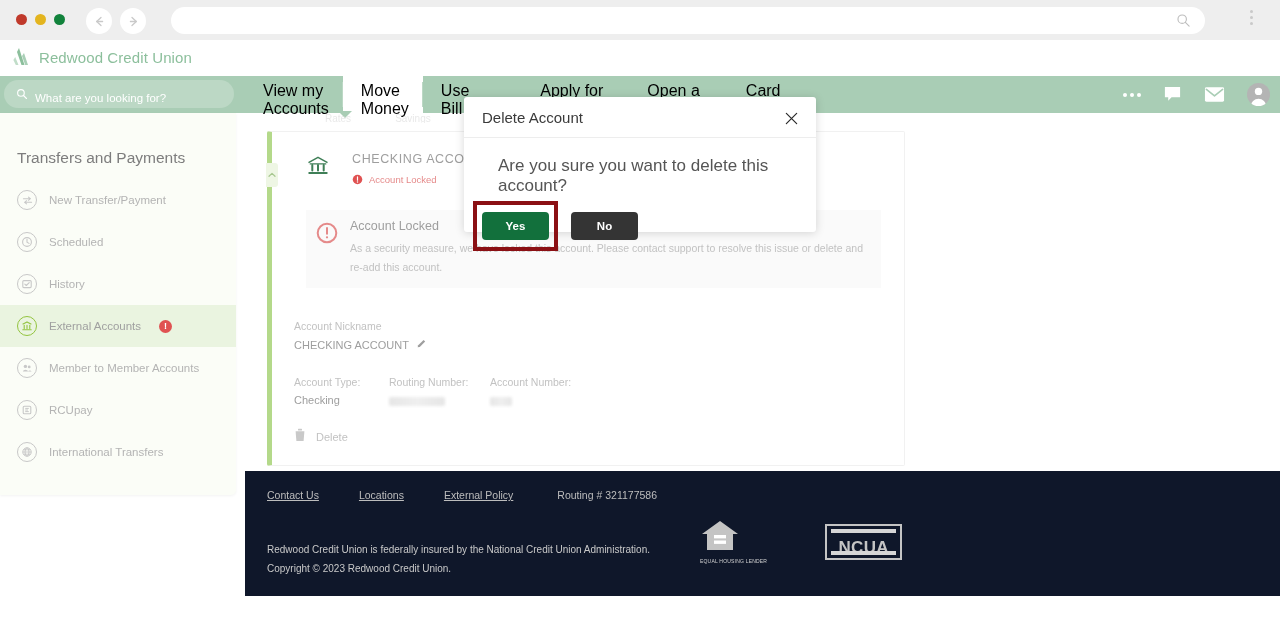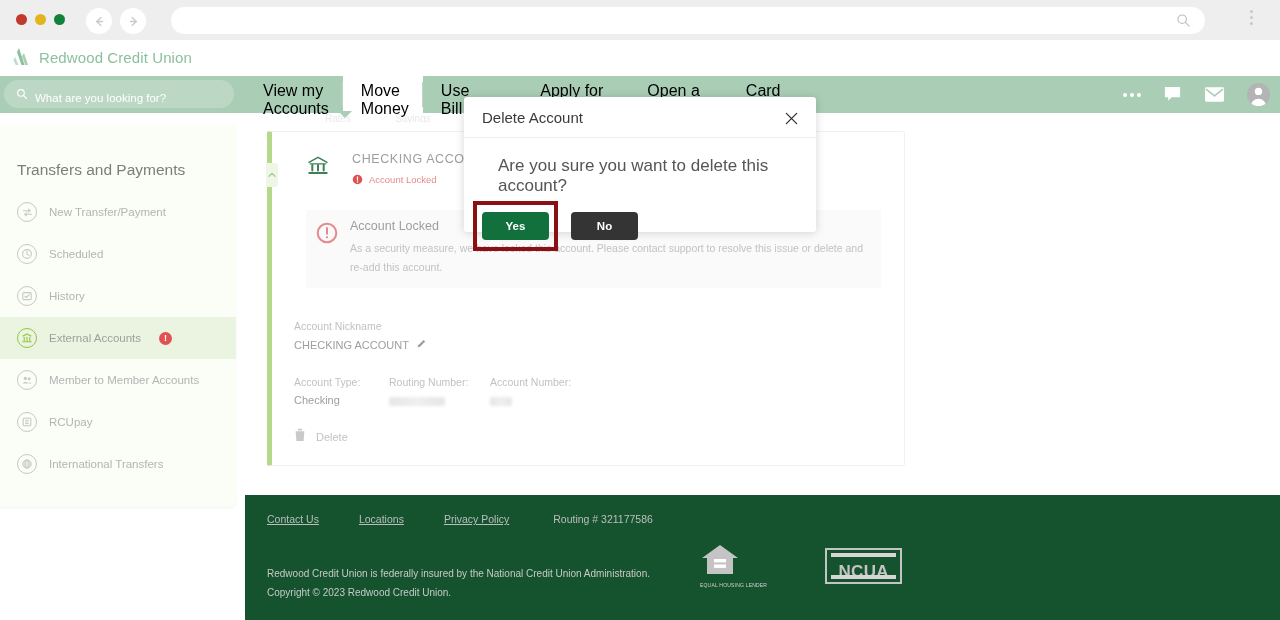--- a/index.html
+++ b/index.html
@@ -82,21 +82,21 @@
     color:#d6d6d6; font-size:10px; opacity:.55;
   }
   .nav-caret {
     position:absolute; left:338px; top:111px;
     width:0;height:0;border-left:7px solid transparent;border-right:7px solid transparent;
     border-top:7px solid #a9cdb5;
   }
 
   
   .sidebar {
-    position:absolute; left:0; top:125px; width:236px; height:382px;
+    position:absolute; left:0; top:113px; width:236px; height:382px;
     background:#fbfdf7; border-radius:0 0 5px 0;
     box-shadow:0 1px 3px rgba(0,0,0,.05);
     text-align:center;
   }
   .sidebar-title {
     position:absolute; left:17px; top:36px;
     color:#7d7d7d; font-size:15.5px;
   }
   .side-list { position:absolute; left:0; top:66px; width:236px; }
   .side-item {
@@ -161,21 +161,21 @@
     height:9px; border-radius:2px; margin-top:9px;
     background:linear-gradient(90deg,#e6e6e6,#efefef,#e6e6e6);
     filter:blur(1.6px);
   }
   .redacted.r1 { width:56px; }
   .redacted.r2 { width:22px; }
   .delete-row { position:absolute; left:22px; top:296px; display:flex; align-items:center; gap:10px; }
   .delete-text { color:#c2c2c2; font-size:11px; }
 
   
-  .footer { position:absolute; left:245px; top:495px; width:1035px; height:125px; background:#14532d; }
+  .footer { position:absolute; left:245px; top:471px; width:1035px; height:125px; background:#0f172a; }
   .footer-links { position:absolute; left:22px; top:18px; display:flex; align-items:center; gap:40px; }
   .footer-links a { color:#bdbdbd; font-size:10.5px; text-decoration:underline; }
   .footer-routing { color:#bdbdbd; font-size:10.5px; margin-left:4px; }
   .footer-legal { position:absolute; left:22px; top:70px; color:#c9c9c9; font-size:10px; line-height:1.85; }
   .footer-logos { position:absolute; left:455px; top:48px; display:flex; align-items:center; gap:58px; }
   .ncua-box {
     width:77px; height:36px; border:2.5px solid #c4c4c4;
     display:flex; align-items:flex-end; justify-content:center; position:relative;
   }
   .ncua-box .ncua-text { color:#c4c4c4; font-size:17px; font-weight:bold; letter-spacing:.3px; }
@@ -507,21 +507,21 @@
       <svg width="8" height="6" viewBox="0 0 8 6">
         <path d="M1 4.3 L4 1.4 L7 4.3" fill="none" stroke="#a7c78f" stroke-width="1.2" stroke-linecap="round" stroke-linejoin="round"></path>
       </svg>
     </div>
   </div>
 
   <div class="footer">
     <div class="footer-links">
       <a href="#">Contact Us</a>
       <a href="#">Locations</a>
-      <a href="#">Privacy Policy</a>
+      <a href="#">External Policy</a>
       <span class="footer-routing">Routing # 321177586</span>
     </div>
     <div class="footer-legal">
       <div>Redwood Credit Union is federally insured by the National Credit Union Administration.</div>
       <div>Copyright © 2023 Redwood Credit Union.</div>
     </div>
     <div class="footer-logos">
       <div>
         <svg width="40" height="34" viewBox="0 0 40 34">
           <path d="M20 2 L38 15 H33 V31 H7 V15 H2 Z" fill="#c4c4c4"></path>

